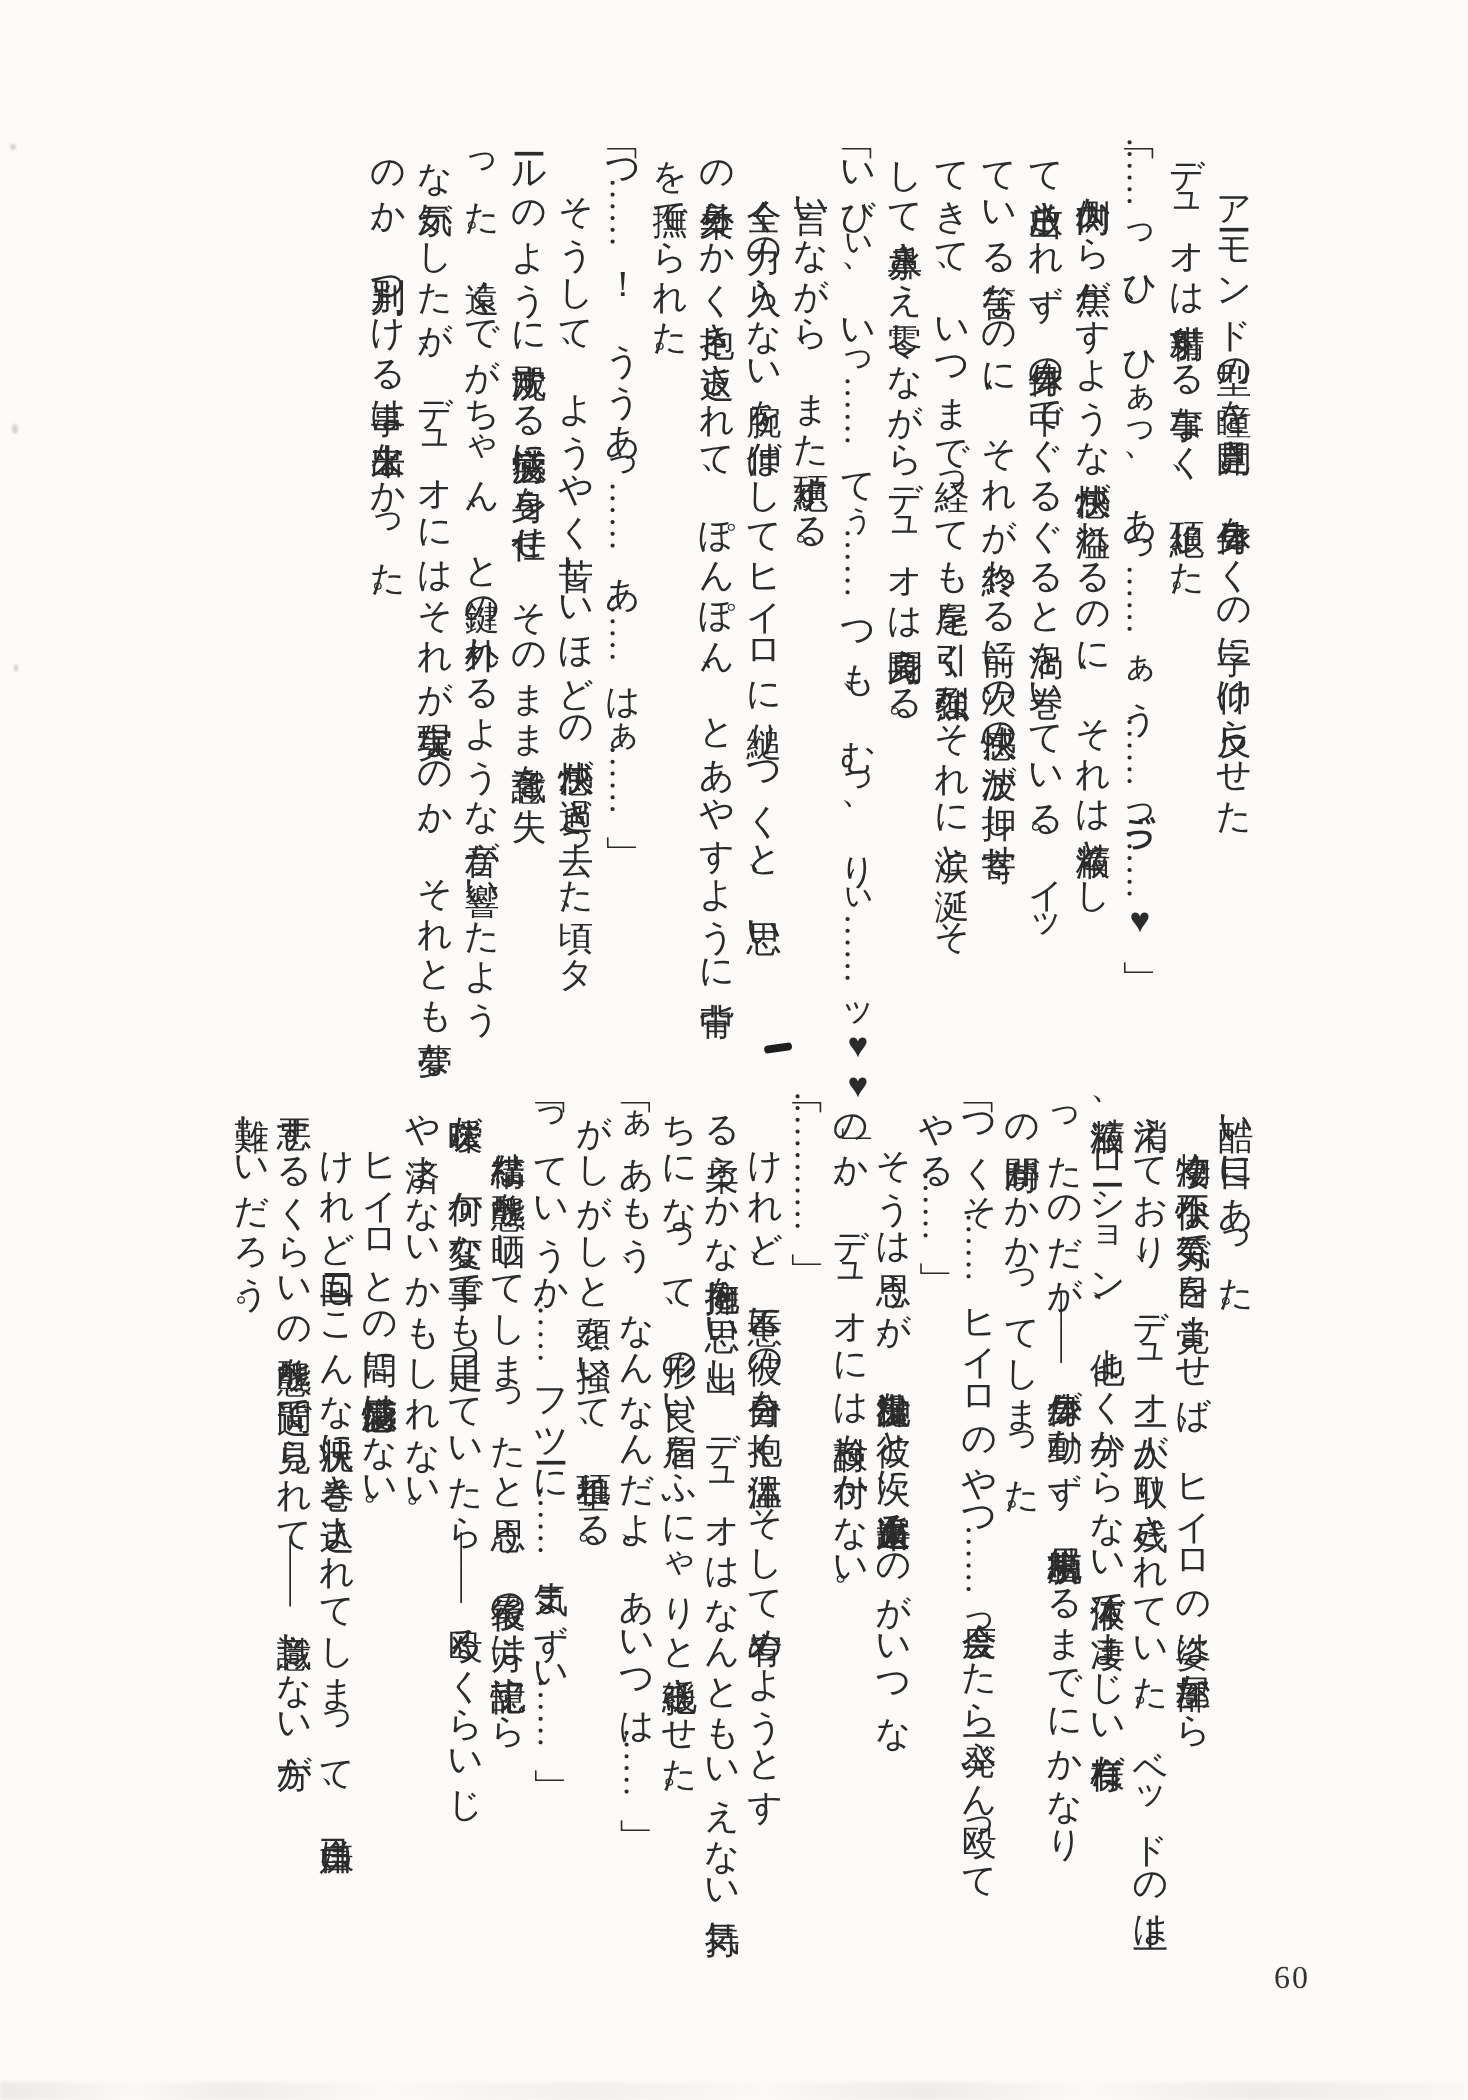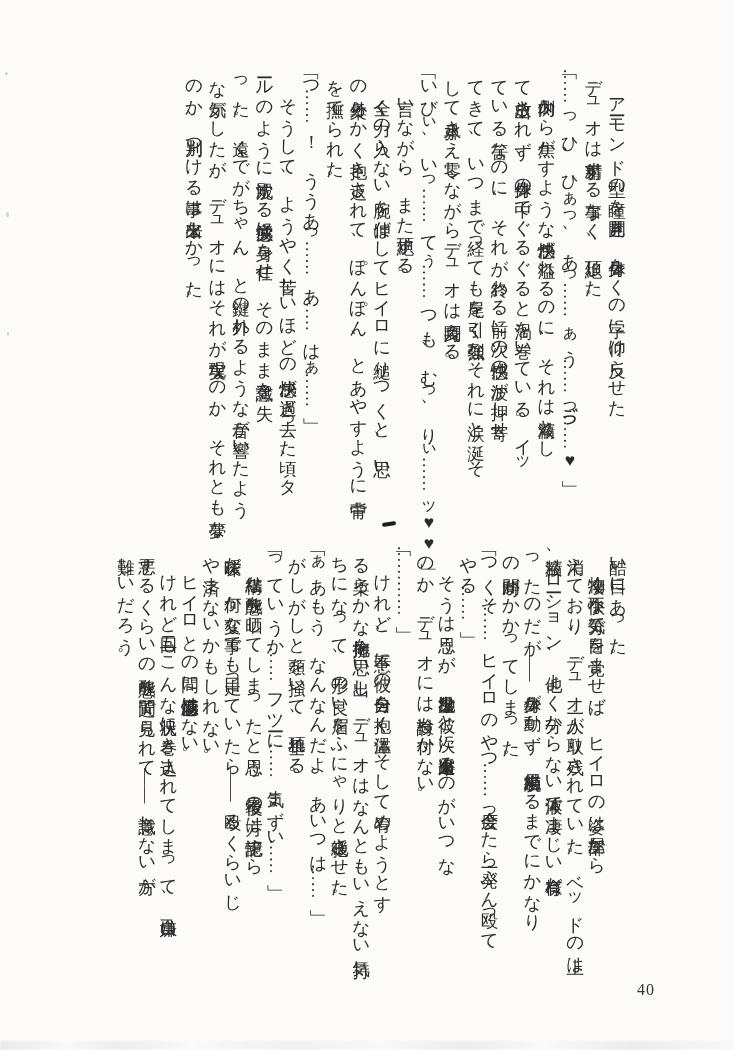--- a/index.html
+++ b/index.html
@@ -120,19 +120,19 @@
       <div class="line">「っていうか……フツーに……気まずい……」</div>
       <div class="line indent">結構な醜態を晒してしまったと思う。最後の方は記憶すら</div>
       <div class="line">曖昧だ。何か変な事でも口走っていたら――殴るくらいじ</div>
       <div class="line">や済まないかもしれない。</div>
       <div class="line indent">ヒイロとの間に恋愛感情はない。</div>
       <div class="line indent">けれど二回もこんな状況に巻き込まれてしまって、自己嫌</div>
       <div class="line">悪するくらいの醜態を間近で見られて――意識しない方が</div>
       <div class="line">難しいだろう。</div>
     </div>
 
-  <div class="page-number">40</div>
+  <div class="page-number">60</div>
 
   <div class="scan-bottom"></div>
   <div class="scan-speck speck1"></div>
   <div class="scan-speck speck2"></div>
   <div class="scan-speck speck3"></div>
 </div>
 
 </body></html>

